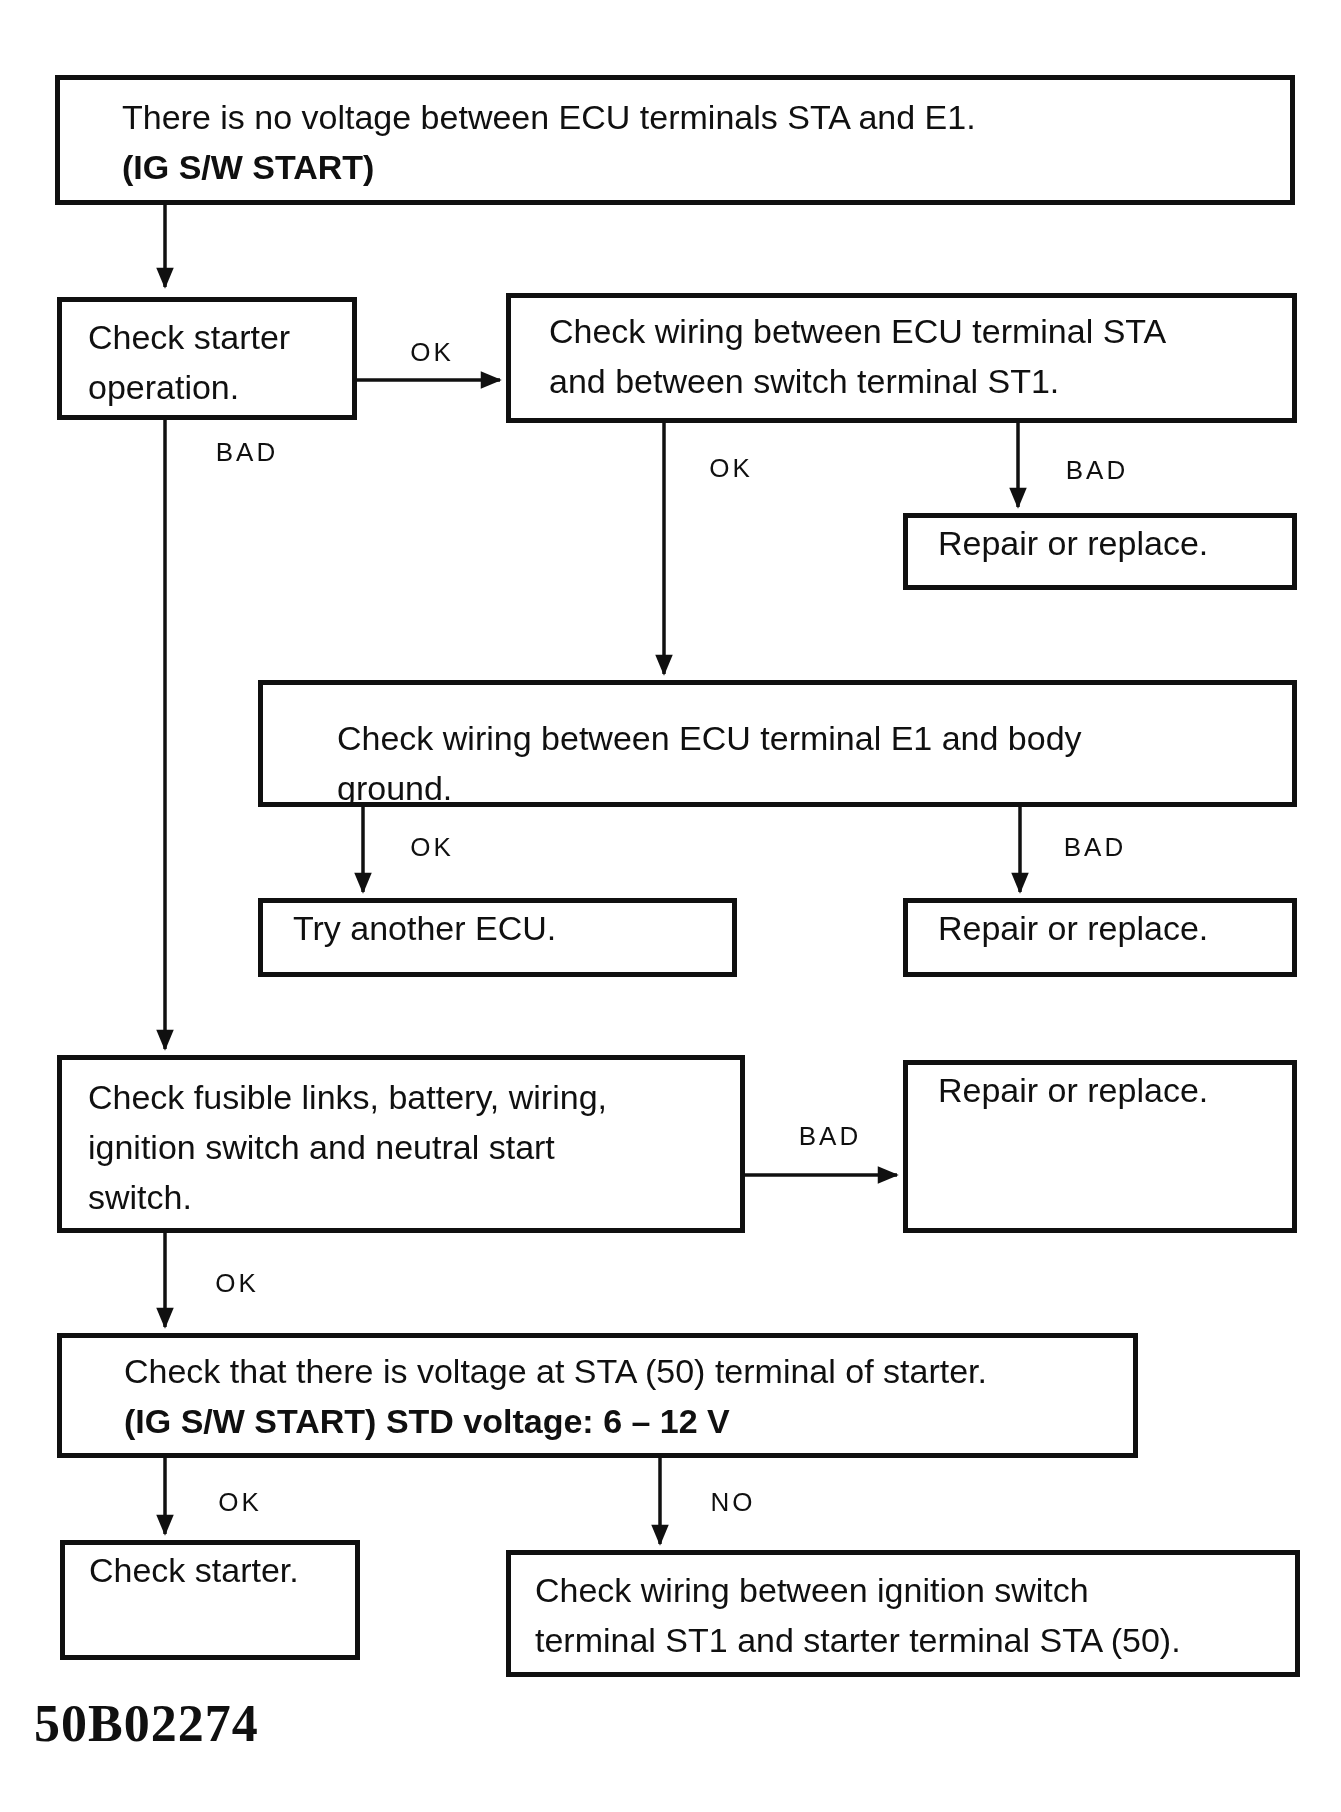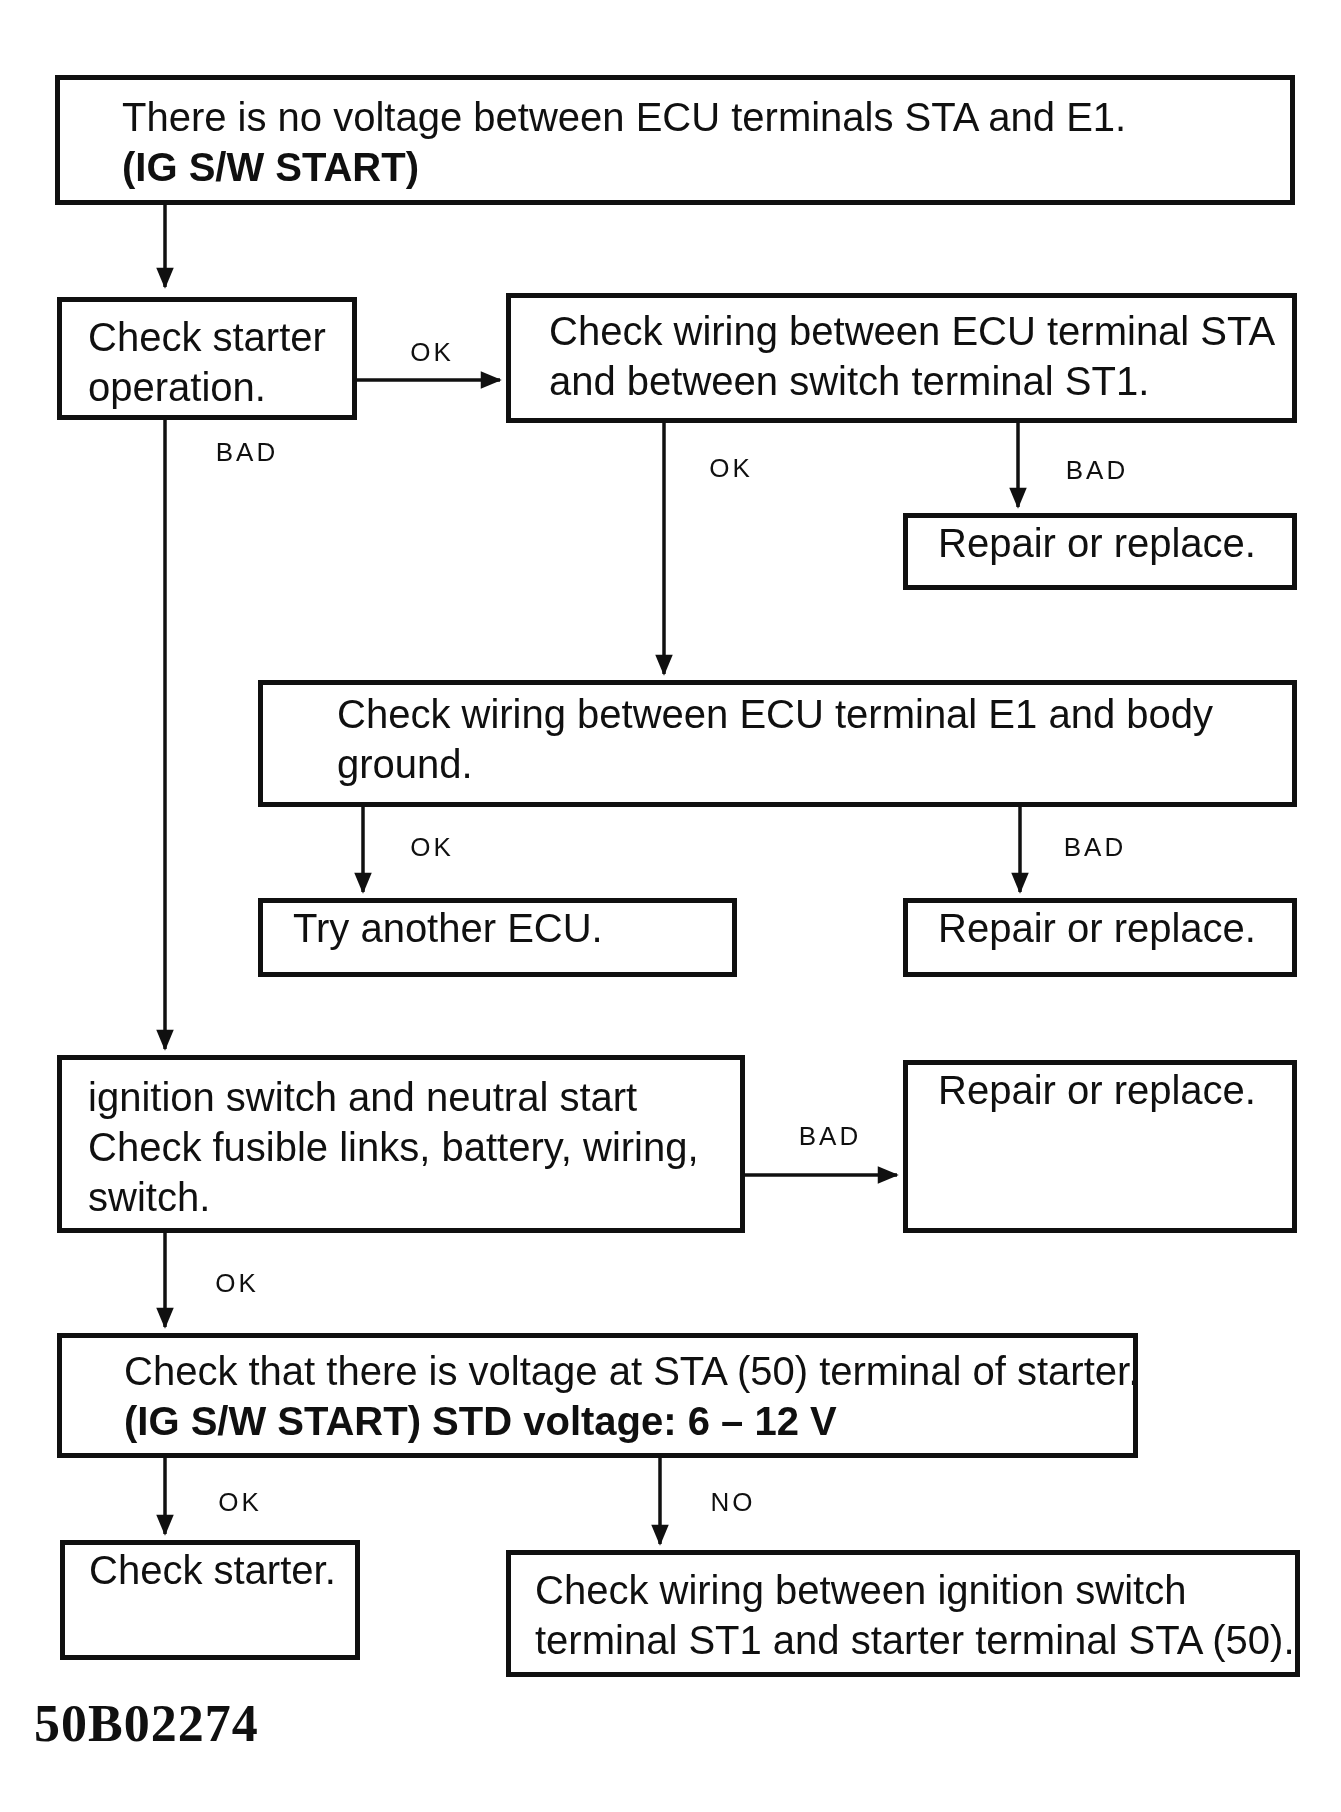--- a/index.html
+++ b/index.html
@@ -12,21 +12,21 @@
     color: #101010;
     overflow: hidden;
   }
   .node {
     position: absolute;
     box-sizing: border-box;
     border: 5px solid #101010;
     background: #ffffff;
   }
   .node .ln {
-    font-size: 40px;
+    font-size: 34px;
     line-height: 50px;
     white-space: nowrap;
   }
   .bold { font-weight: bold; }
   .pre { white-space: pre; }
   .vcenter {
     display: flex;
     align-items: flex-start;
   }
   .elabel {
@@ -48,21 +48,21 @@
     font-family: "Liberation Serif", serif;
     font-weight: bold;
     font-size: 52px;
     letter-spacing: 1px;
   }
   
   #n-start { left: 55px;  top: 75px;   width: 1240px; height: 130px; padding: 12px 0 0 62px; }
   #n-cso   { left: 57px;  top: 297px;  width: 300px;  height: 123px; padding: 10px 0 0 26px; }
   #n-cws   { left: 506px; top: 293px;  width: 791px;  height: 130px; padding: 8px 0 0 38px; }
   #n-r1    { left: 903px; top: 513px;  width: 394px;  height: 77px;  padding-left: 30px; }
-  #n-cwe   { left: 258px; top: 680px;  width: 1039px; height: 127px; padding: 4px 0 0 74px; }
+  #n-cwe   { left: 258px; top: 680px;  width: 1039px; height: 127px; padding: 28px 0 0 74px; }
   #n-tae   { left: 258px; top: 898px;  width: 479px;  height: 79px;  padding-left: 30px; }
   #n-r2    { left: 903px; top: 898px;  width: 394px;  height: 79px;  padding-left: 30px; }
   #n-cf    { left: 57px;  top: 1055px; width: 688px;  height: 178px; padding: 12px 0 0 26px; }
   #n-r3    { left: 903px; top: 1060px; width: 394px;  height: 173px; padding-left: 30px; }
   #n-cv    { left: 57px;  top: 1333px; width: 1081px; height: 125px; padding: 8px 0 0 62px; }
   #n-cs    { left: 60px;  top: 1540px; width: 300px;  height: 120px; padding-left: 24px; }
   #n-cwi   { left: 506px; top: 1550px; width: 794px;  height: 127px; padding: 10px 0 0 24px; }
   
   #el-1  { left: 432px;  top: 352px; }
   #el-2  { left: 247px;  top: 452px; }
@@ -127,22 +127,22 @@
 
   <div id="n-tae" class="node vcenter">
     <div class="ln">Try another ECU.</div>
   </div>
 
   <div id="n-r2" class="node vcenter">
     <div class="ln">Repair or replace.</div>
   </div>
 
   <div id="n-cf" class="node">
+    <div class="ln">Check fusible links, battery, wiring,</div>
     <div class="ln">ignition switch and neutral start</div>
-    <div class="ln">Check fusible links, battery, wiring,</div>
     <div class="ln">switch.</div>
   </div>
 
   <div id="n-r3" class="node vcenter">
     <div class="ln">Repair or replace.</div>
   </div>
 
   <div id="n-cv" class="node">
     <div class="ln">Check that there is voltage at STA (50) terminal of starter.</div>
     <div class="ln bold pre">(IG S/W START)   STD voltage:   6 –  12 V</div>

